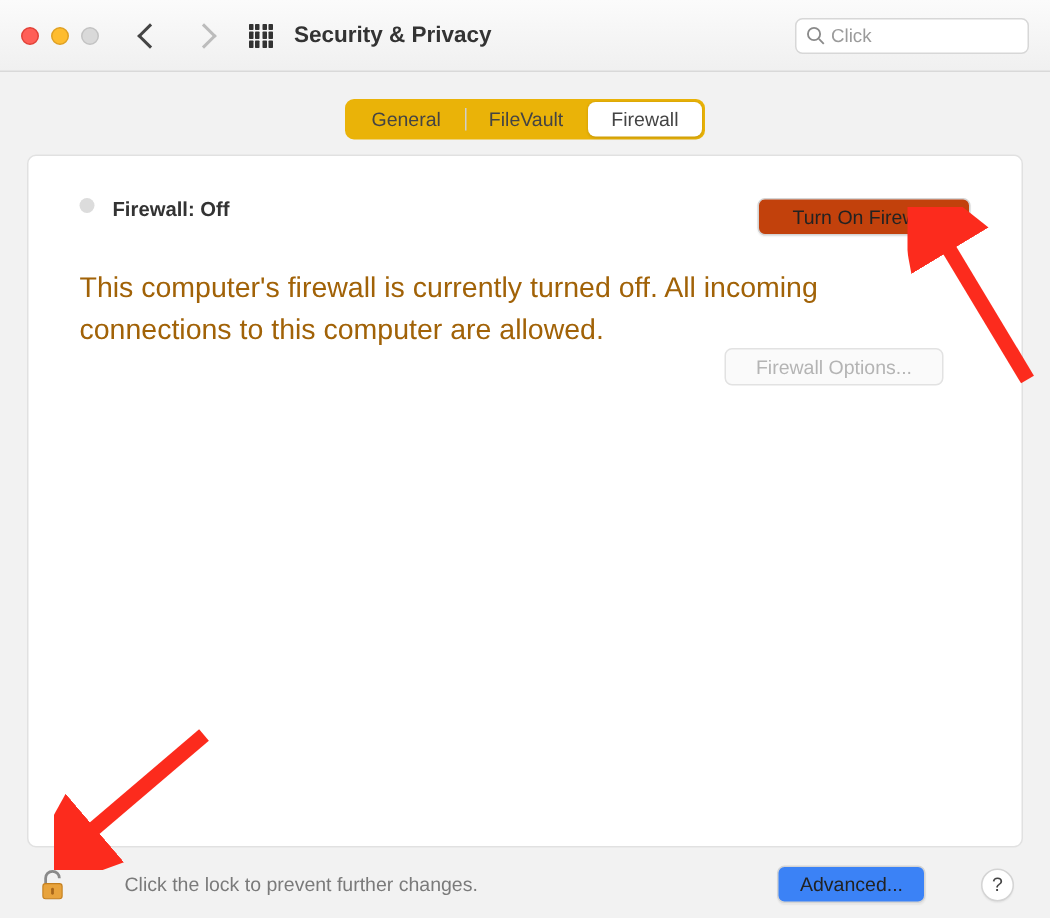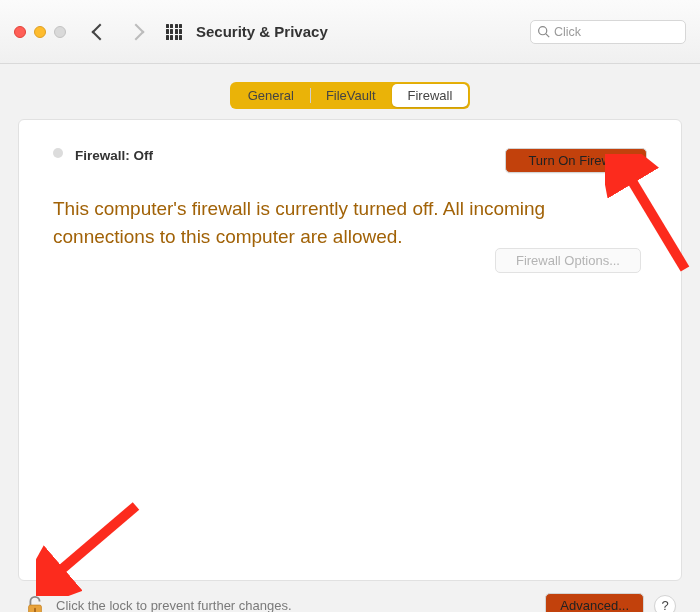--- a/index.html
+++ b/index.html
@@ -1,20 +1,20 @@
 <!DOCTYPE html>
 <html><head>
 <meta charset="utf-8">
 <style>
   * { box-sizing: border-box; margin: 0; padding: 0; }
   html, body { width: 700px; height: 612px; font-family: -apple-system, "Helvetica Neue", Helvetica, Arial, sans-serif; background: #f2f2f2; overflow: hidden; }
 
   
   .toolbar {
-    height: 64px;
+    height: 48px;
     display: flex;
     align-items: center;
     padding: 0 14px;
     background: linear-gradient(#fbfbfb, #f0f0f0);
     border-bottom: 1px solid #d9d9d9;
     position: relative;
   }
   .traffic { display: flex; gap: 8px; }
   .tl { width: 12px; height: 12px; border-radius: 50%; }
   .tl.red { background: #ff5f57; border: 0.5px solid #e24238; }
@@ -50,27 +50,27 @@
     position: relative;
   }
 
   .row1 { display: flex; align-items: flex-start; }
   .status-dot { width: 10px; height: 10px; border-radius: 50%; background: #dcdcdc; margin-right: 12px; }
   .status-title { font-weight: 600; font-size: 13.5px; color: #333; }
   .turn-on-btn { margin-left: auto; background: #c2410c; border: 1px solid #d4d4d4; border-radius: 5px; padding: 4px 22px; font-size: 13px; color: #222; box-shadow: 0 1px 1px rgba(0,0,0,0.05); }
 
   .desc { margin-top: 22px; font-size: 19px; color: #a16207; line-height: 1.45; max-width: 520px; }
 
-  .opts-row { position: absolute; right: 40px; top: 128px; padding-left: 19px; }
+  .opts-row { position: absolute; right: 52px; top: 128px; padding-left: 19px; }
   .opts-btn { background: #fafafa; border: 1px solid #e2e2e2; border-radius: 5px; padding: 4px 20px; font-size: 13px; color: #b4b4b4; }
 
-  .footer { display: flex; align-items: center; padding: 12px 6px 2px 6px; }
+  .footer { display: flex; align-items: center; padding: 12px 6px 2px 6px; gap: 27px; }
   .lock-ic { width: 22px; height: 22px; margin-right: 10px; }
   .footer-txt { font-size: 13px; color: #7a7a7a; }
-  .adv-btn { margin-left: auto; background: #c2410c; border: 1px solid #d4d4d4; border-radius: 5px; padding: 4px 14px; font-size: 13px; color: #222; box-shadow: 0 1px 1px rgba(0,0,0,0.05); }
+  .adv-btn { margin-left: auto; background: #3b82f6; border: 1px solid #d4d4d4; border-radius: 5px; padding: 4px 14px; font-size: 13px; color: #222; box-shadow: 0 1px 1px rgba(0,0,0,0.05); }
   .help-btn { margin-left: 10px; width: 22px; height: 22px; border-radius: 50%; border: 1px solid #d4d4d4; background: #fff; display: flex; align-items: center; justify-content: center; font-size: 13px; color: #444; box-shadow: 0 1px 1px rgba(0,0,0,0.05); }
 
   
   .arrow { position: absolute; pointer-events: none; }
   .arrow svg { display: block; }
 </style>
 </head>
 <body>
 
 <div class="toolbar">

